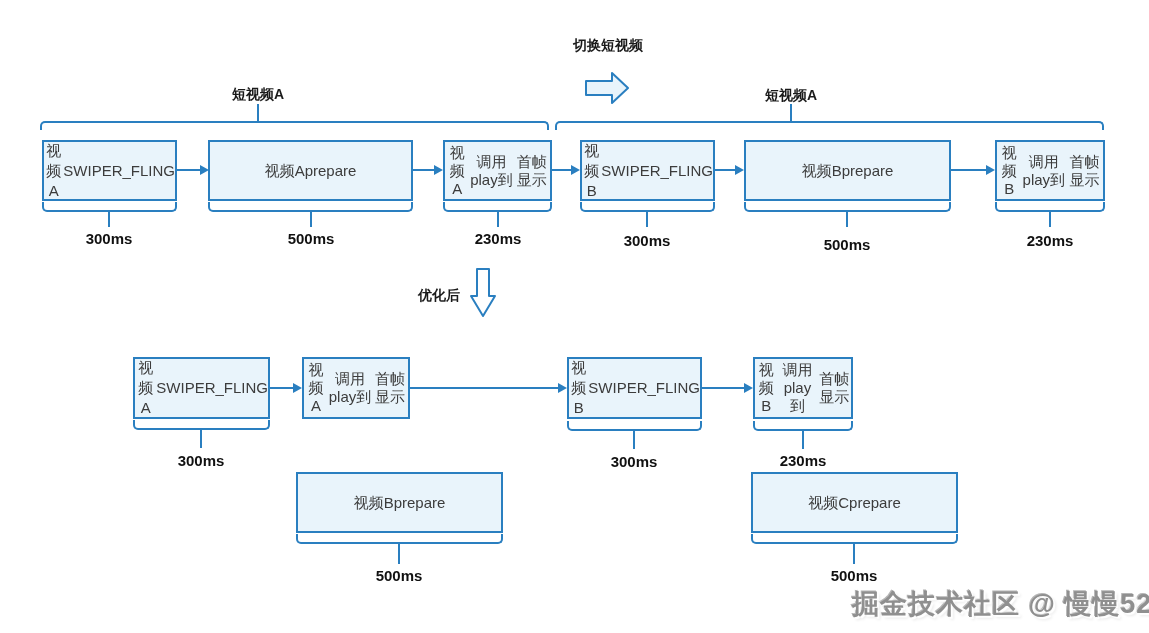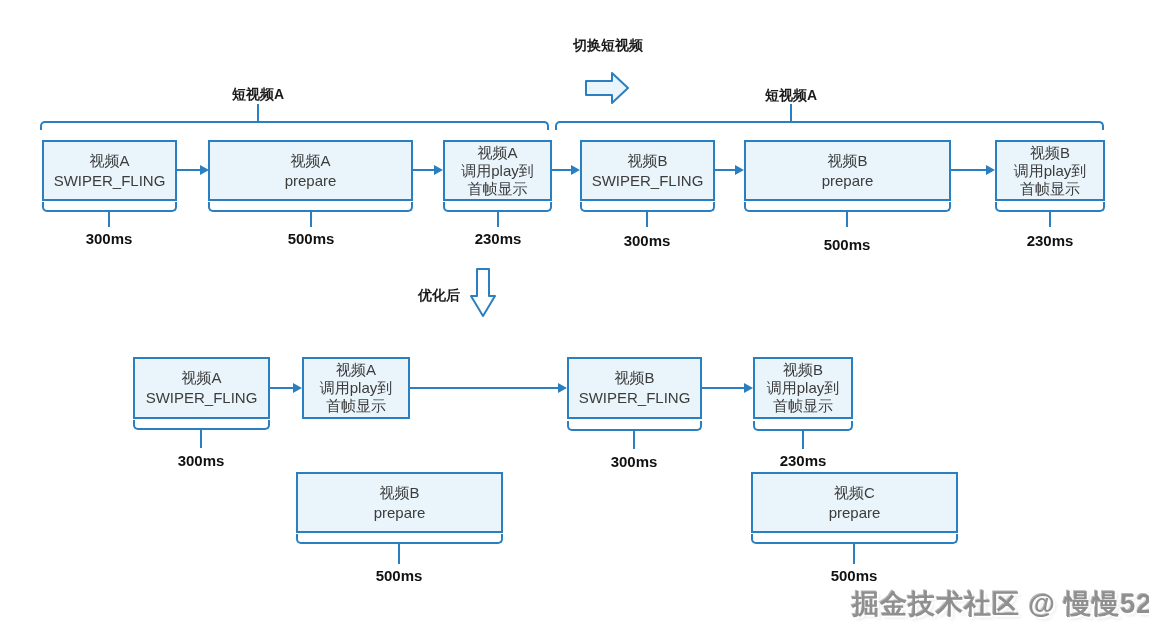--- a/index.html
+++ b/index.html
@@ -5,21 +5,21 @@
   html,body{margin:0;padding:0;background:#ffffff;}
   .stage{
     position:relative;width:1149px;height:633px;background:#ffffff;overflow:hidden;
     font-family:"Liberation Sans","DejaVu Sans",sans-serif;
     padding-left:37px;
   }
   
   .box{
     position:absolute;box-sizing:border-box;
     background:#e9f4fb;border:2px solid #2a7fc0;
-    display:flex;flex-direction:column;align-items:center;justify-content:center;
+    display:flex;flex-direction:row;align-items:center;justify-content:center;
     color:#3c3c3c;font-size:15px;line-height:20px;text-align:center;
   }
   .box.three{line-height:18px;}
   
   .brace-top{
     position:absolute;box-sizing:border-box;height:9px;
     border-top:2px solid #2a7fc0;border-left:2px solid #2a7fc0;border-right:2px solid #2a7fc0;
     border-radius:5px 5px 0 0;
   }
   .brace-bottom{

